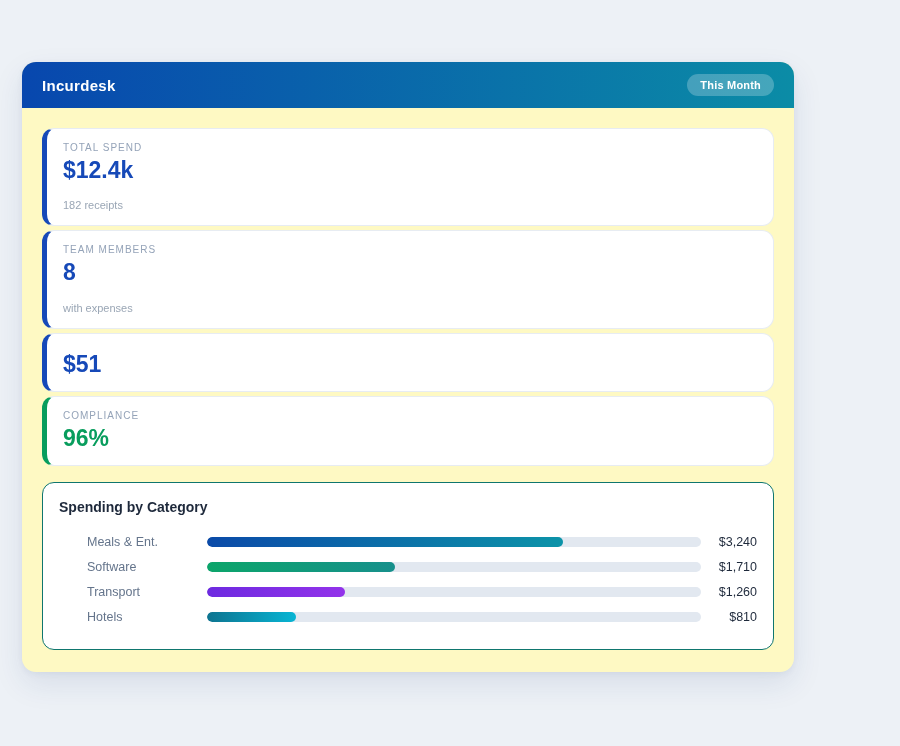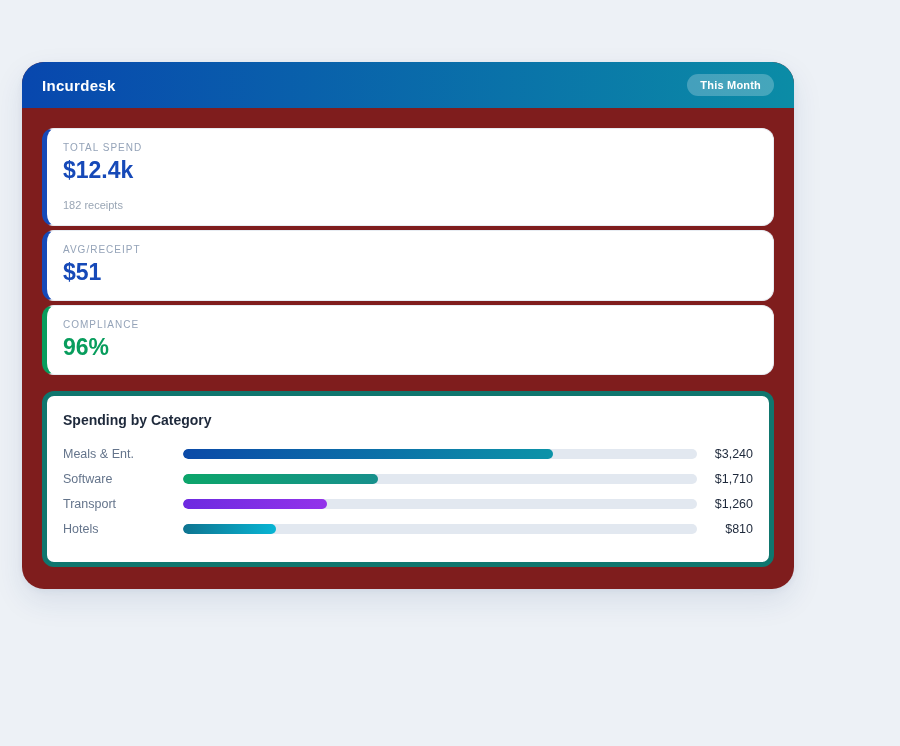--- a/index.html
+++ b/index.html
@@ -6,22 +6,22 @@
   html, body { width: 900px; height: 746px; }
   body {
     font-family: "Liberation Sans", "DejaVu Sans", sans-serif;
     background: #edf1f6;
     position: relative;
   }
   .app-card {
     position: absolute;
     left: 22px; top: 62px;
     width: 772px;
-    border-radius: 22px;
-    background: #7f1d1d;
+    border-radius: 14px;
+    background: #fef9c3;
     box-shadow: 0 12px 30px rgba(30,60,120,0.10), 0 2px 6px rgba(30,60,120,0.06);
     overflow: hidden;
   }
   .app-header {
     height: 46px;
     display: flex;
     align-items: center;
     justify-content: space-between;
     padding: 0 20px;
   }
@@ -67,34 +67,35 @@
   }
   .stat-subtitle {
     font-size: 11px;
     color: #9aa6b5;
     margin-top: 16px;
   }
   .stat-subtitle:empty { display: none; }
   .chart-card {
     margin-top: 16px;
     background: #ffffff;
-    border: 5px solid #0f766e;
+    border: 1px solid #0f766e;
     border-radius: 12px;
     padding: 16px 16px 20px 16px;
   }
   .chart-title {
     font-size: 14px;
     font-weight: bold;
     color: #1e293b;
     margin-bottom: 14px;
   }
   .chart-row {
     display: flex;
     align-items: center;
     height: 25px;
+    margin-left: 28px;
   }
   .row-label {
     width: 120px;
     flex: 0 0 120px;
     font-size: 12.5px;
     color: #64748b;
   }
   .bar-track {
     flex: 1;
     height: 10px;
@@ -125,23 +126,27 @@
   </div>
 
   <div class="content">
 
     <div class="stat-card" style="border-left-color: rgb(22, 73, 184);">
       <div class="stat-label">TOTAL SPEND</div>
       <div class="stat-value" style="color: rgb(22, 73, 184);">$12.4k</div>
       <div class="stat-subtitle">182 receipts</div>
     </div>
 
+    <div class="stat-card" style="border-left-color: rgb(22, 73, 184);">
+      <div class="stat-label">TEAM MEMBERS</div>
+      <div class="stat-value" style="color: rgb(22, 73, 184);">8</div>
+      <div class="stat-subtitle">with expenses</div>
+    </div>
 
     <div class="stat-card" style="border-left-color: rgb(22, 73, 184);">
-      <div class="stat-label">AVG/RECEIPT</div>
       <div class="stat-value" style="color: rgb(22, 73, 184);">$51</div>
 
     </div>
 
     <div class="stat-card" style="border-left-color: rgb(8, 157, 93);">
       <div class="stat-label">COMPLIANCE</div>
       <div class="stat-value" style="color: rgb(8, 157, 93);">96%</div>
 
     </div>
 

